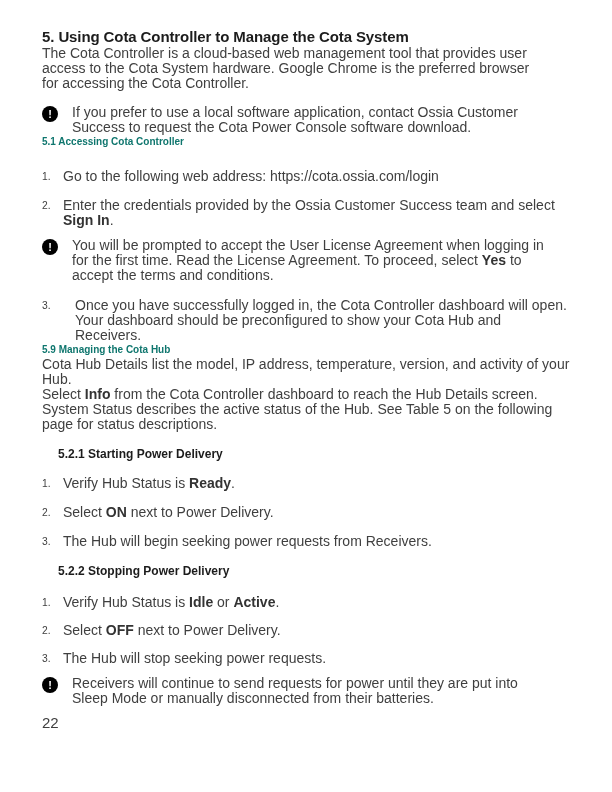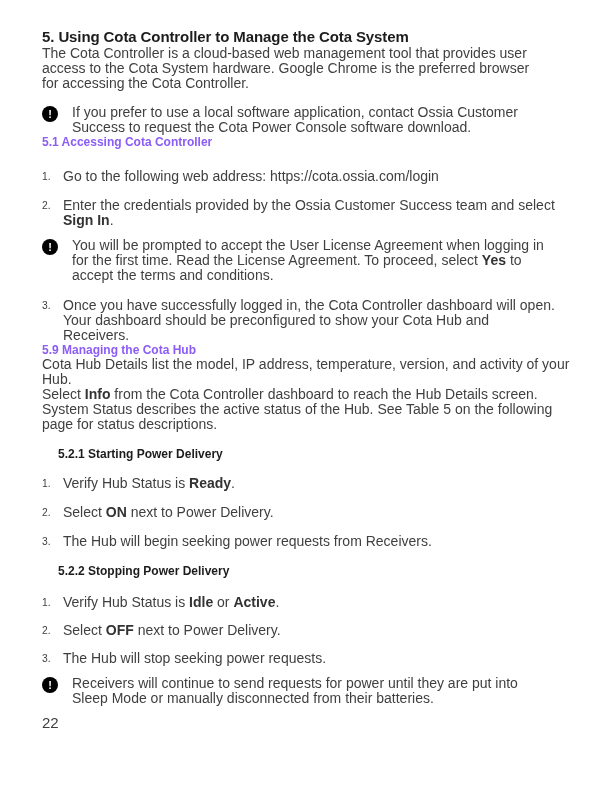--- a/index.html
+++ b/index.html
@@ -17,24 +17,24 @@
   h1.title {
     margin: 0;
     font-size: 15px;
     line-height: 18px;
     font-weight: 700;
     color: #1c1c1c;
     letter-spacing: -0.1px;
   }
   h2.sec {
     margin: 0;
-    font-size: 12px;
+    font-size: 10px;
     line-height: 14px;
     font-weight: 700;
-    color: #8b5cf6;
+    color: #0f766e;
   }
   h3.subsec {
     margin: 16px;
     font-size: 12px;
     line-height: 12px;
     font-weight: 700;
     color: #1c1c1c;
   }
   p.body, .li-text, .note-text {
     margin: 0;
@@ -76,21 +76,21 @@
     color: #3f3f3f;
   }
   .li-text { flex: 1 1 auto; }
   .page-num {
     font-size: 15px;
     line-height: 13px;
     color: #3f3f3f;
   }
   
   .w505 { max-width: 505px; }
-  .w495 { max-width: 495px; }
+  .w495 { max-width: 495px; margin-left: 12px; }
   .w485 { max-width: 485px; }
   .w465 { max-width: 465px; }
   .w450 { max-width: 450px; }
   
   .mt10 { margin-top: 10px; }
   .mt13 { margin-top: 13px; }
   .mt14 { margin-top: 14px; }
   .mt15 { margin-top: 15px; }
   .mt16 { margin-top: 16px; }
   .mt18 { margin-top: 18px; }

